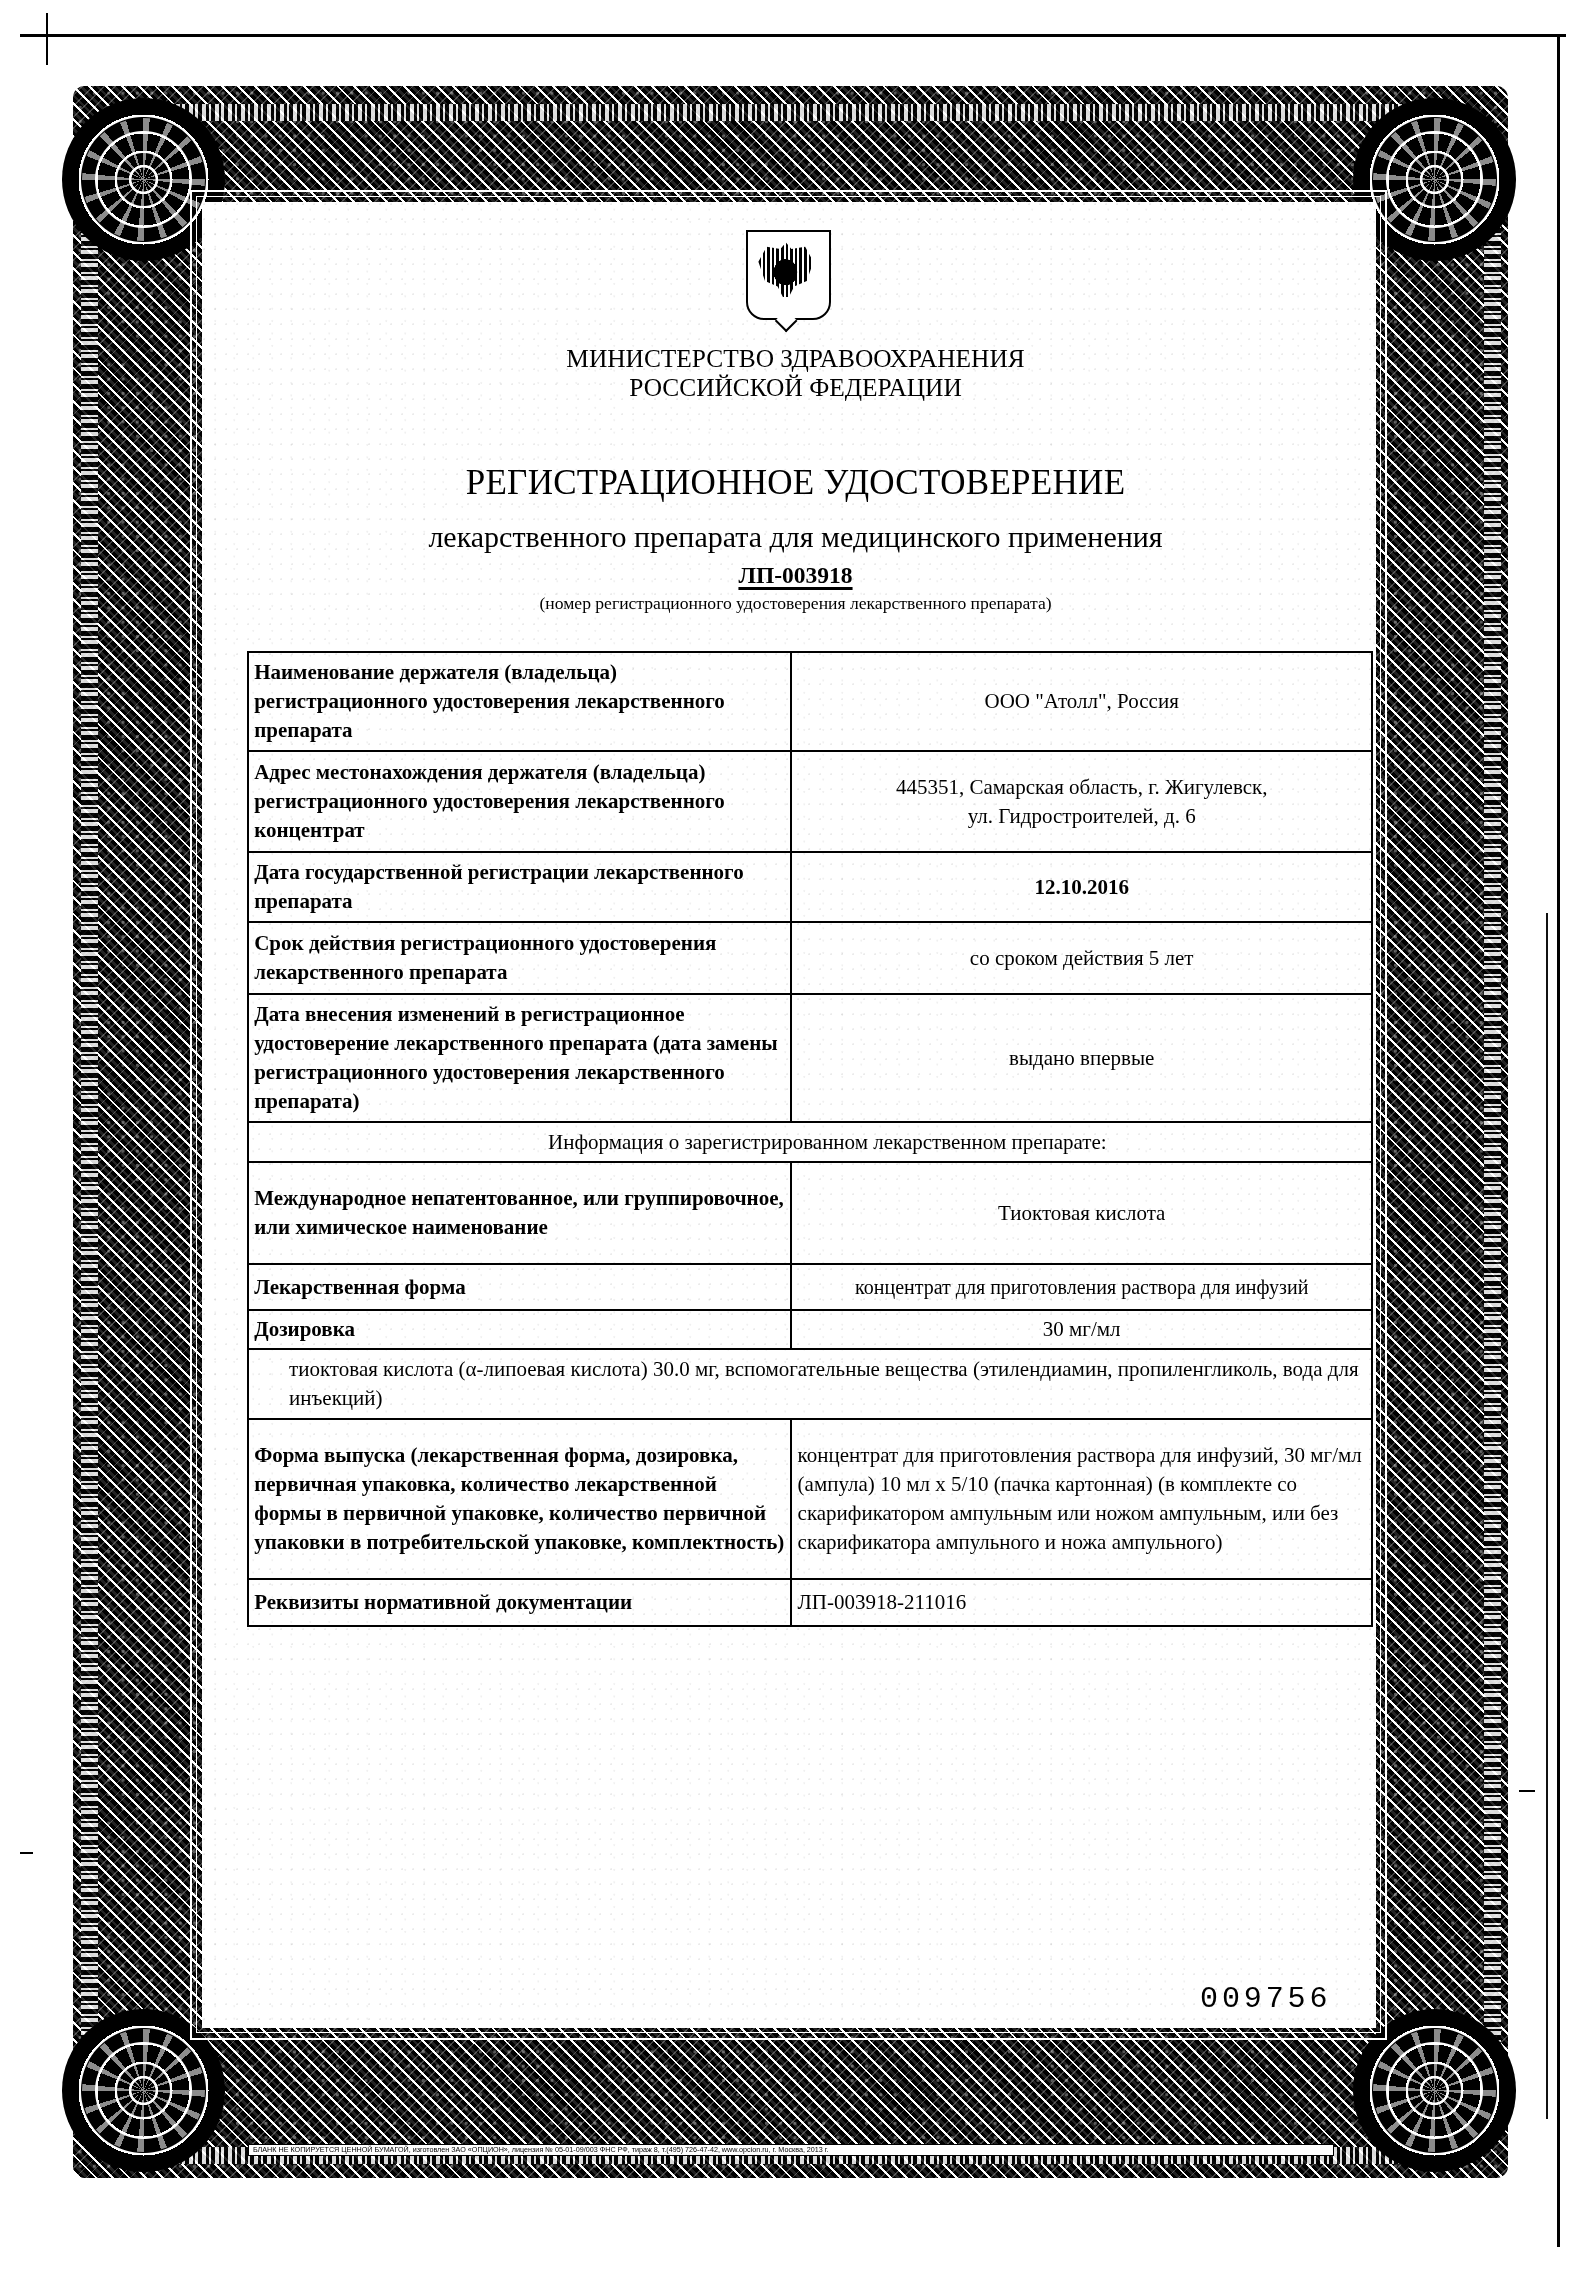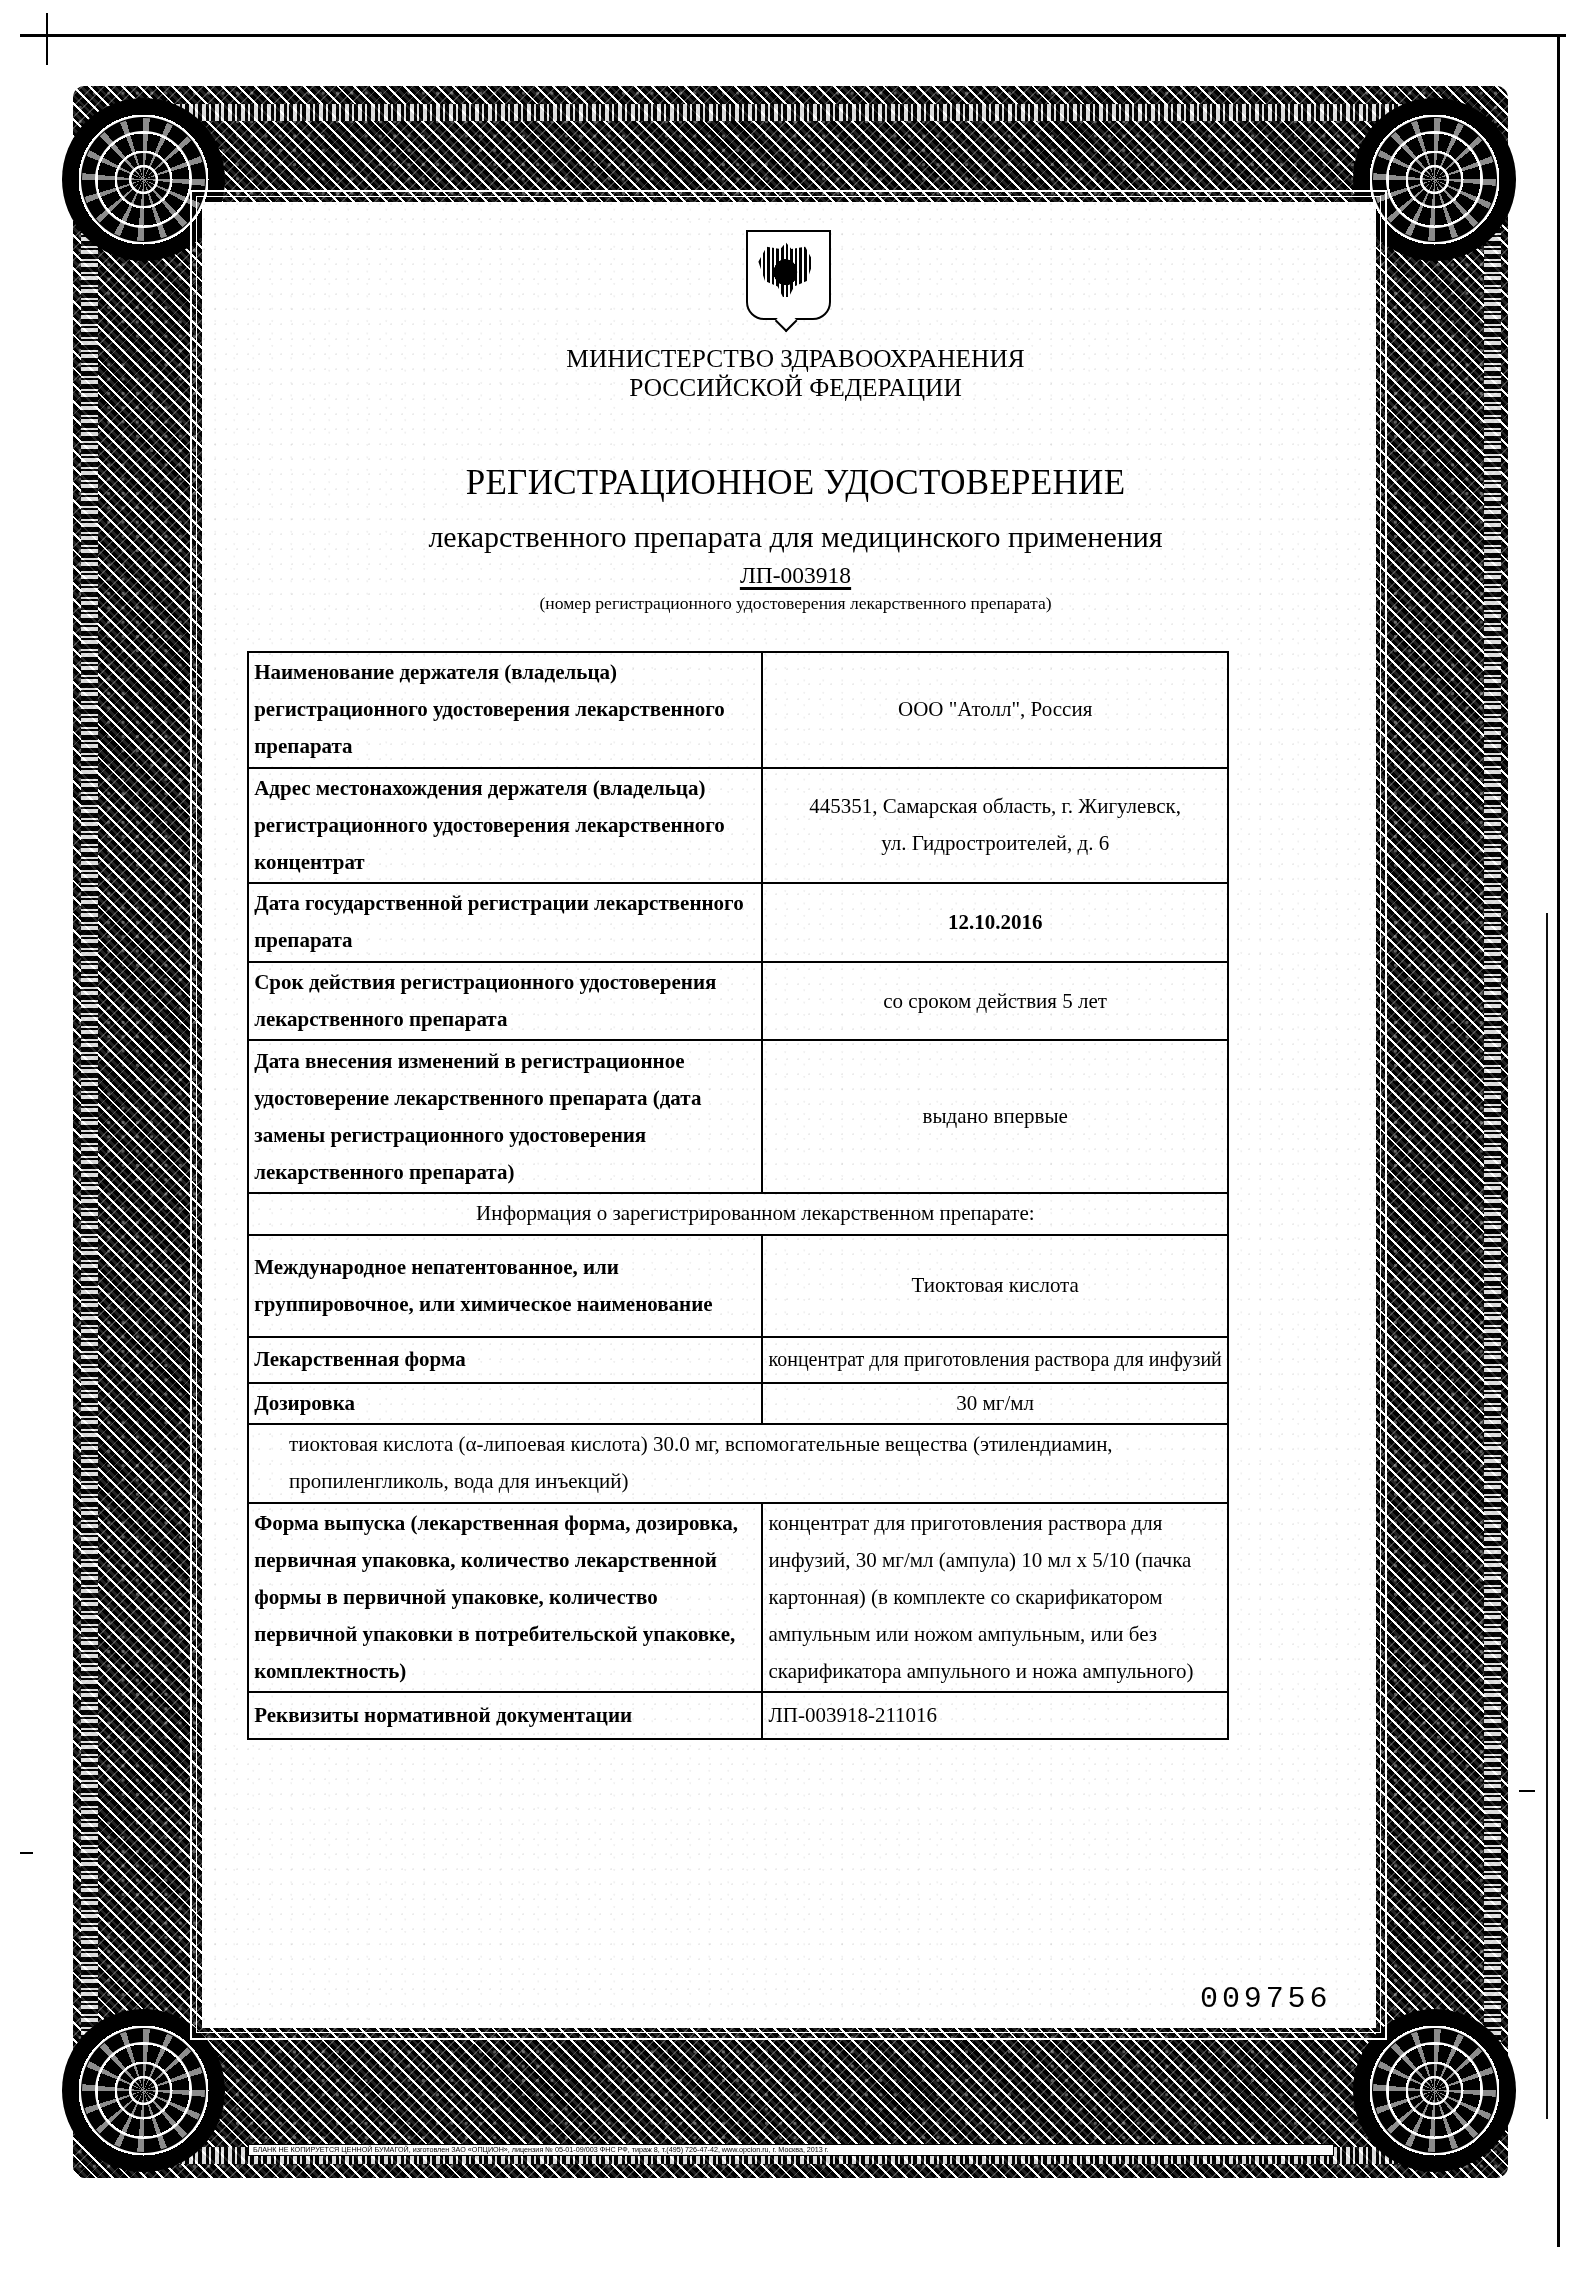--- a/index.html
+++ b/index.html
@@ -82,27 +82,27 @@
   }
   .emblem-tip { position:absolute; left:30px; top:81px; width:14.3px; height:14.3px; background:#fff;
                 border-right:2.6px solid #000; border-bottom:2.6px solid #000; transform:rotate(45deg); }
 
   .ministry { position:absolute; left:0; width:1591px; text-align:center; font-size:25.4px; line-height:29px; letter-spacing:0; }
   .ministry.l1 { top:344px; }
   .ministry.l2 { top:373px; }
 
   .cert-title { position:absolute; left:0; width:1591px; top:463px; text-align:center; font-size:35px; letter-spacing:0.3px; }
   .cert-sub { position:absolute; left:0; width:1591px; top:520px; text-align:center; font-size:30px; }
-  .cert-number { position:absolute; left:0; width:1591px; top:562px; text-align:center; font-size:23.5px; font-weight:normal; }
+  .cert-number { position:absolute; left:0; width:1591px; top:562px; text-align:center; font-size:23.5px; font-weight:bold; }
   .cert-number span { text-decoration:underline; text-decoration-thickness:2.6px; text-underline-offset:3.9px; }
   .cert-caption { position:absolute; left:0; width:1591px; top:593px; text-align:center; font-size:17.6px; }
 
   .reg-table {
-    position:absolute; left:247px; top:651px; width:982px;
-    border-collapse:collapse; font-size:21px; line-height:37px;
+    position:absolute; left:247px; top:651px; width:1126px;
+    border-collapse:collapse; font-size:21px; line-height:29px;
   }
   .reg-table td { border:2.6px solid #000; padding:1.3px 5.2px; vertical-align:middle; }
   .reg-table td.k { width:531px; font-weight:bold; text-align:left; }
   .reg-table td.v { text-align:center; }
   .reg-table td.v.left { text-align:left; }
   .reg-table td.v.bold { font-weight:bold; }
   .reg-table td.full { text-align:left;padding-left:40px; }
   .reg-table td.full.center { text-align:center; }
   .reg-table td.full.bold { font-weight:bold; }
   .reg-table td.v.tight { font-size:20px; white-space:nowrap; overflow:hidden; }

